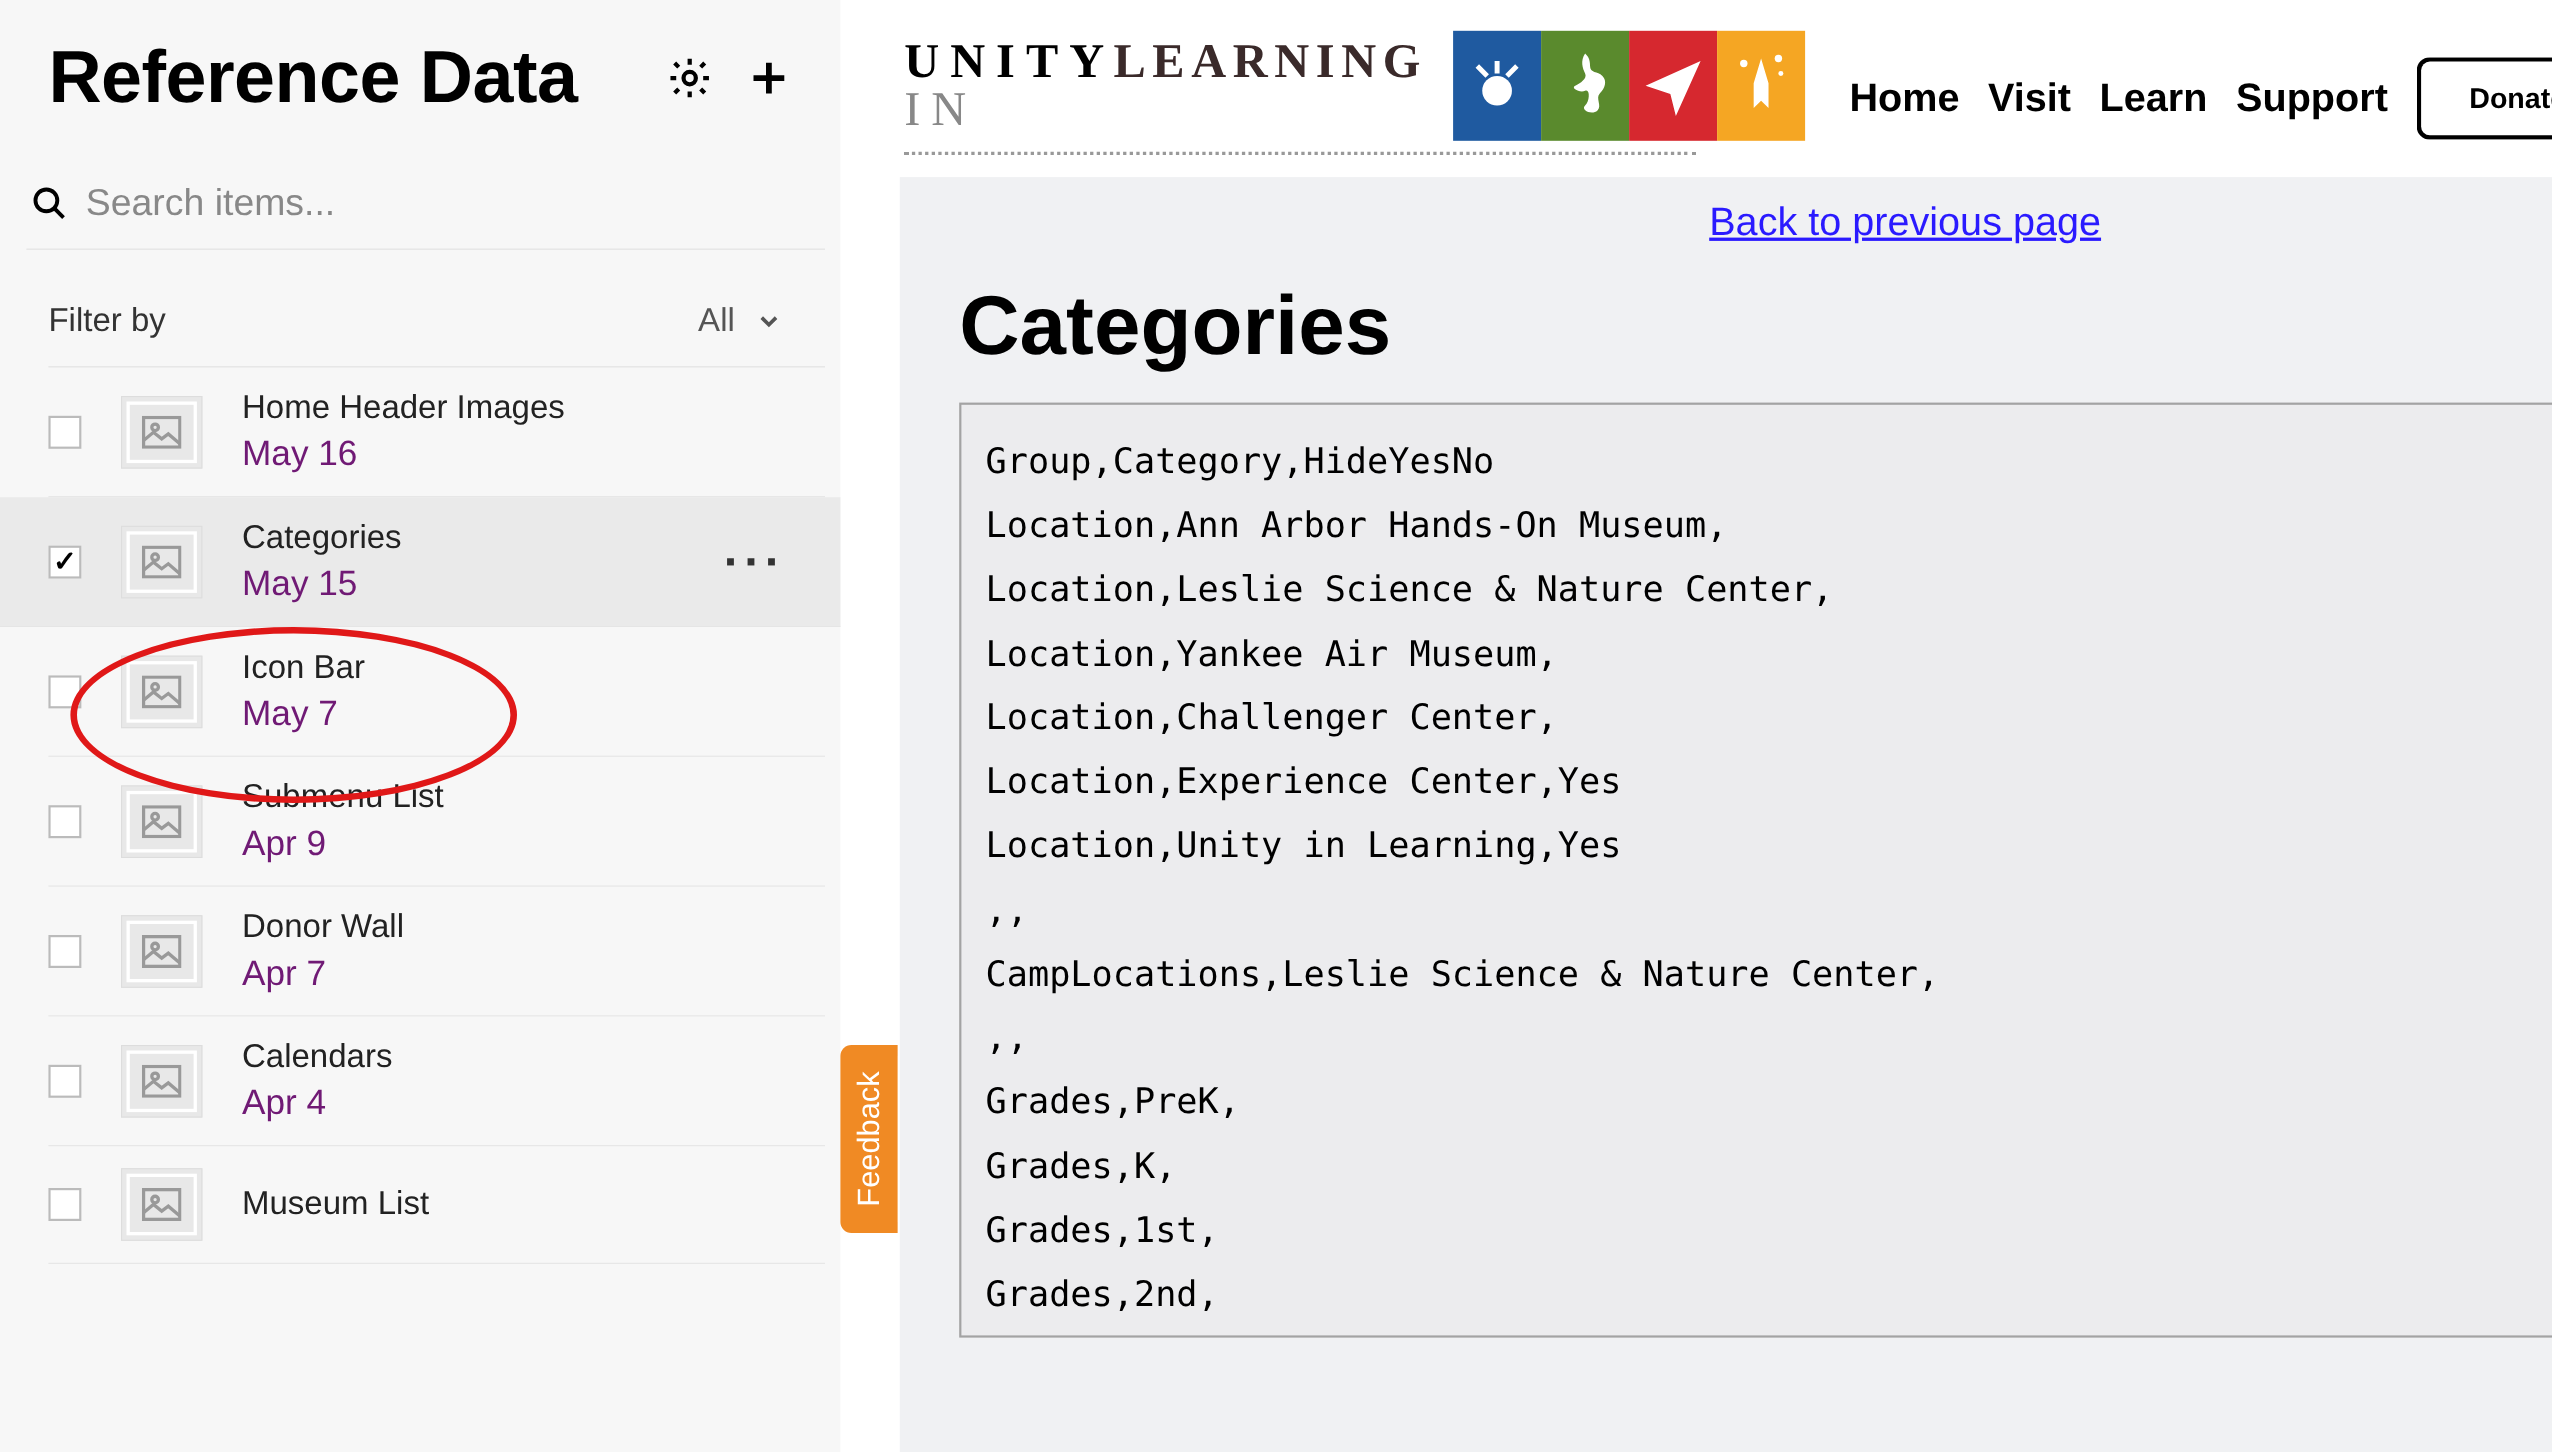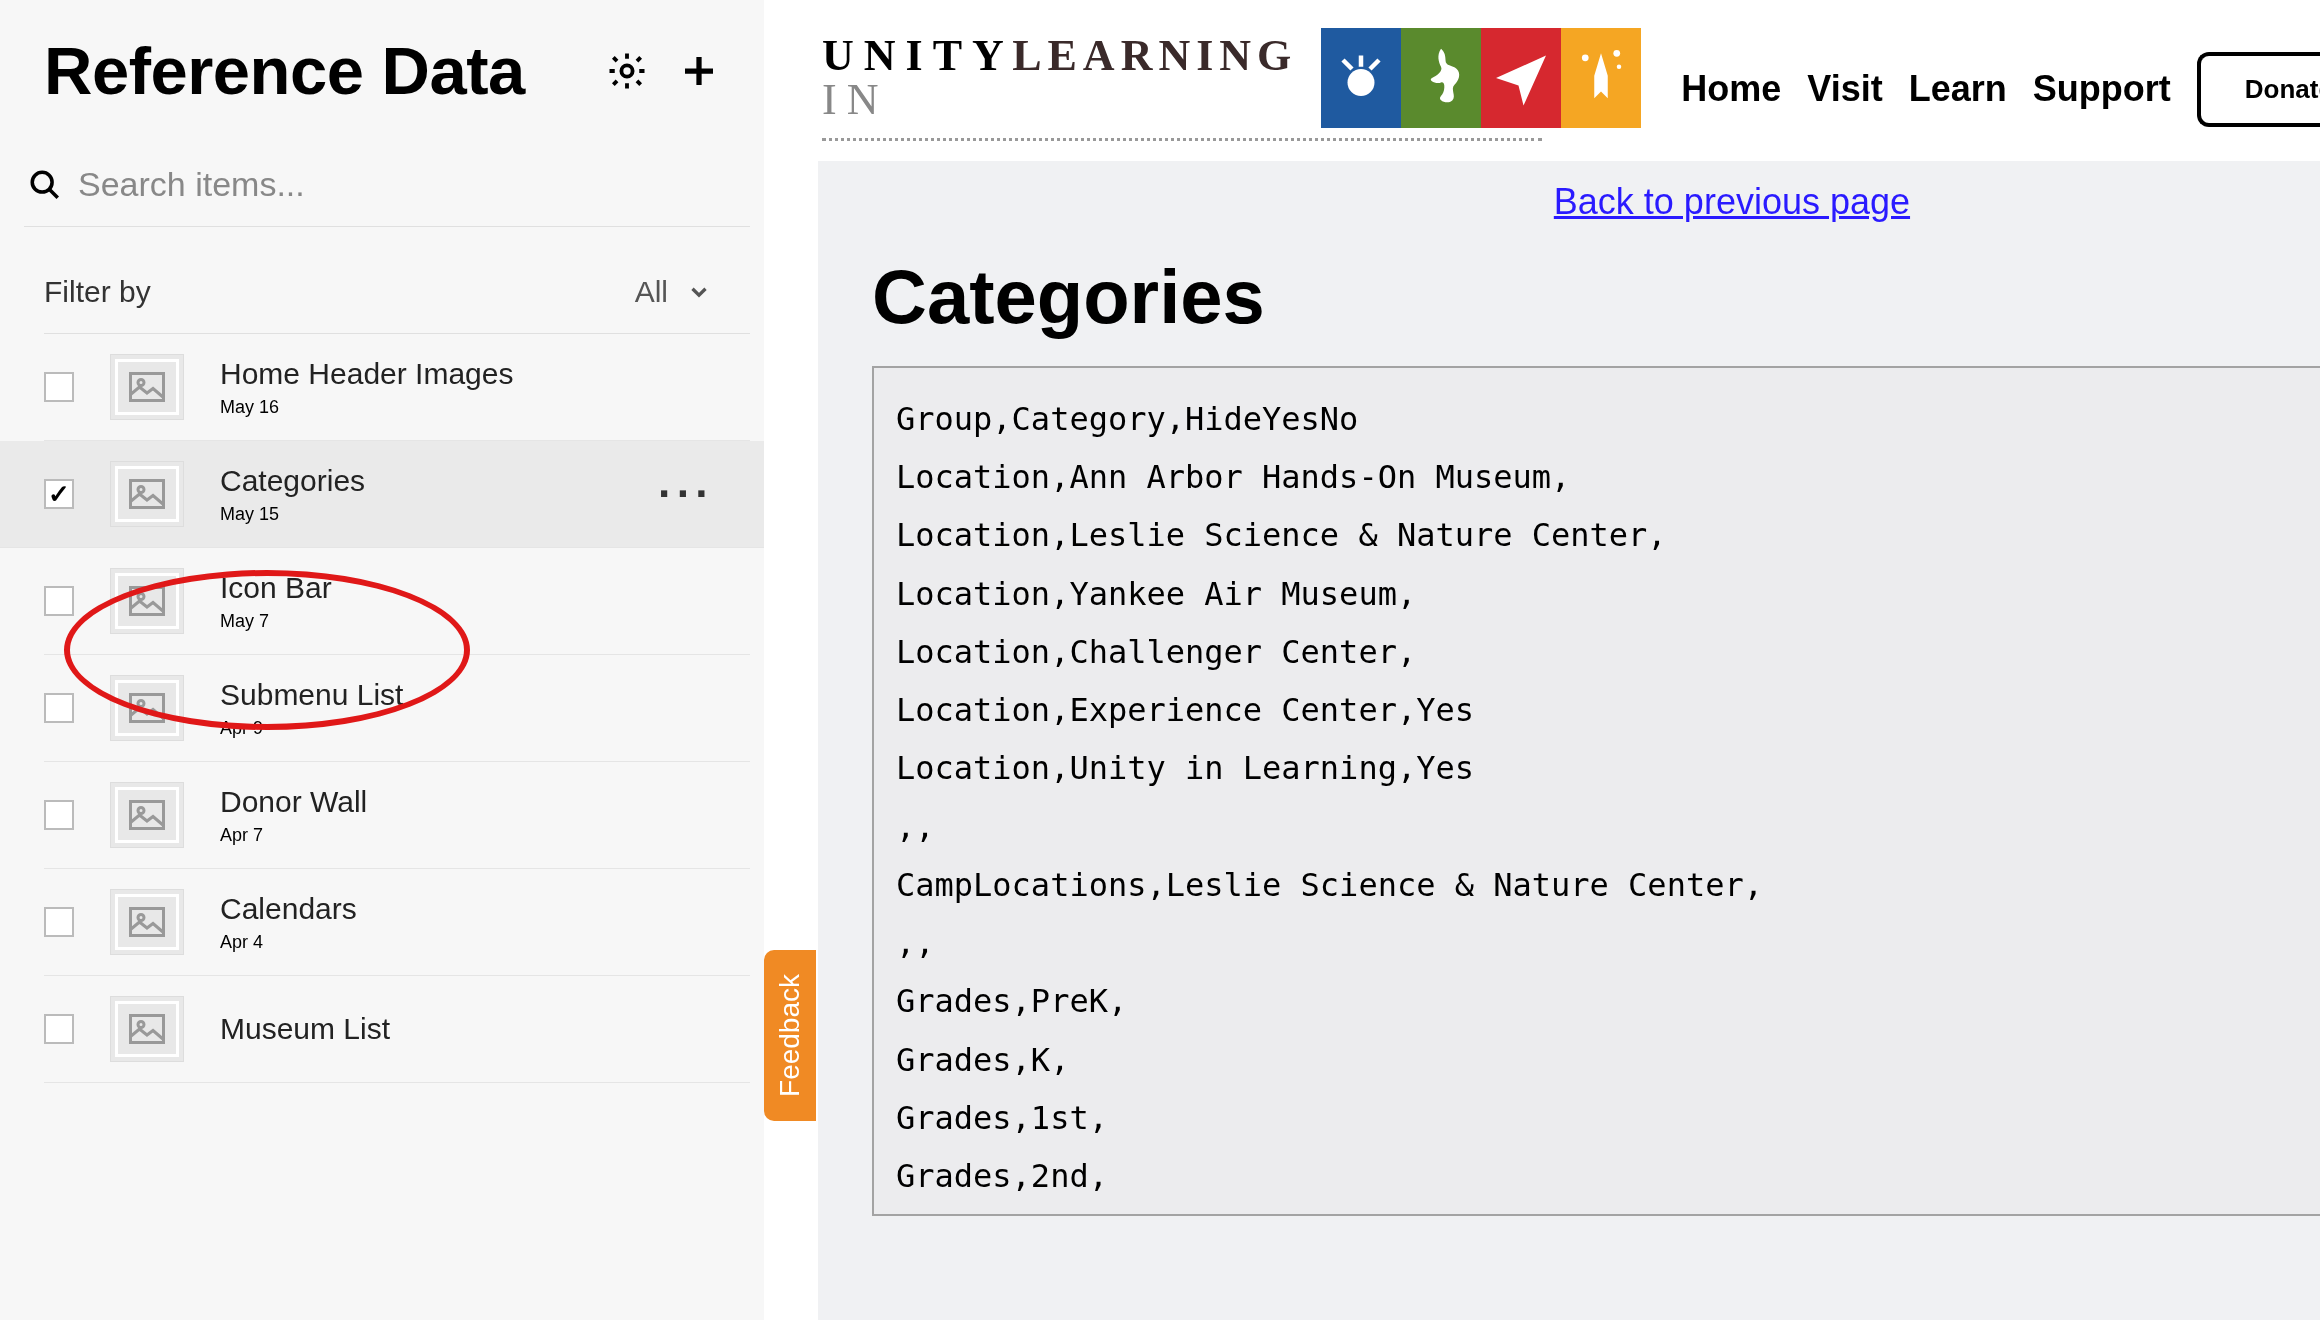--- a/index.html
+++ b/index.html
@@ -131,21 +131,21 @@
   inset: 4px;
   border: 3px solid #fff;
 }
 .thumb-inner {
   width: 36px; height: 30px;
   position: relative;
   z-index: 2;
 }
 .item-text { display: flex; flex-direction: column; gap: 6px; }
 .item-title { font-size: 30px; color: #222; }
-.item-date { font-size: 18px; color: #000000; }
+.item-date { font-size: 32px; color: #701a75; }
 .item-more {
   position: absolute;
   right: 50px;
   font-size: 44px;
   letter-spacing: 4px;
   color: #333;
   cursor: pointer;
   font-weight: 700;
 }
 .circle-annotation {

